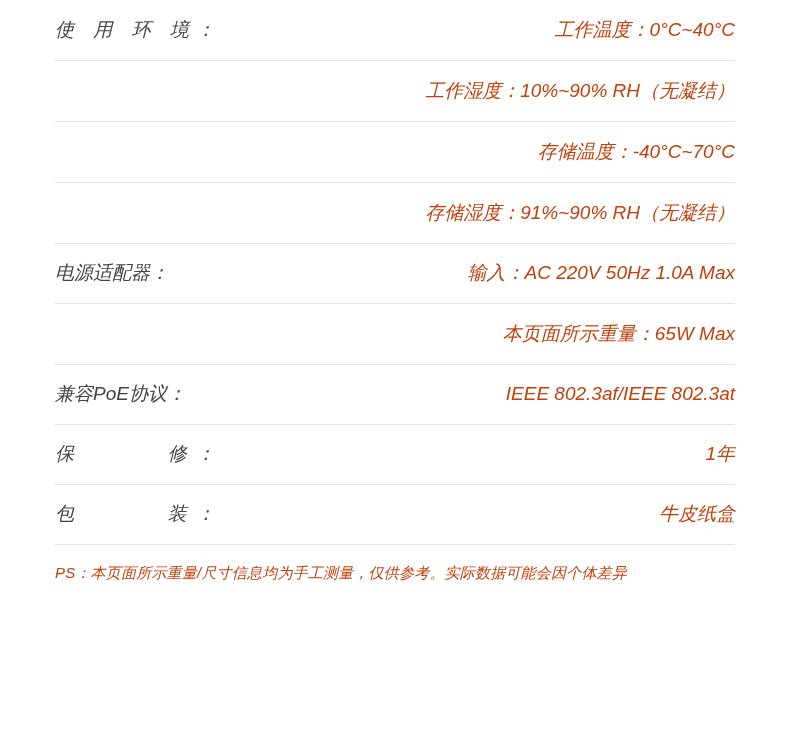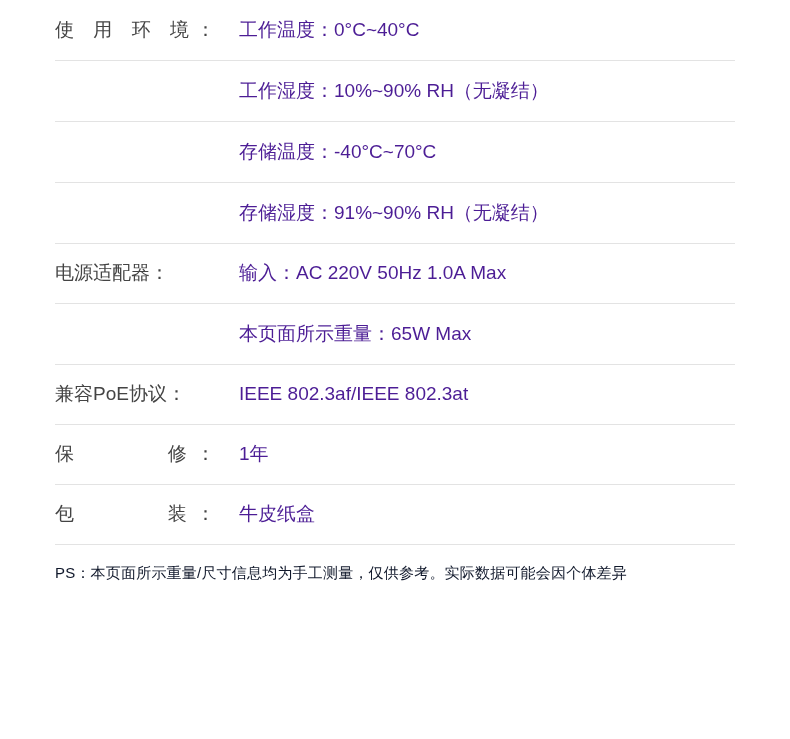--- a/index.html
+++ b/index.html
@@ -11,20 +11,21 @@
     height: 739px;
     background: #ffffff;
     font-family: "Liberation Sans", sans-serif;
     color: #444444;
     overflow: hidden;
   }
   .spec-sheet {
     width: 790px;
     padding: 0;
     box-sizing: border-box;
+    font-style: italic;
   }
   .spec-table {
     width: 680px;
     margin: 0 auto;
     border-collapse: collapse;
     table-layout: fixed;
   }
   .spec-table tr {
     border-bottom: 1px solid #e3e3e3;
   }
@@ -47,33 +48,34 @@
     display: block;
     text-align: justify;
     text-align-last: justify;
   }
   td.label-cell.plain .label-inner {
     text-align: center;
     text-align-last: left;
   }
   td.value-cell {
     font-size: 19px;
-    color: #4c1d95;
+    color: #c2410c;
     padding-left: 6px;
     box-sizing: border-box;
+    text-align: right;
   }
   td.empty-label {
     width: 178px;
   }
   .footnote {
     width: 680px;
     margin: 14px auto 0 auto;
     font-size: 15px;
     line-height: 28px;
-    color: #0f172a;
+    color: #c2410c;
     letter-spacing: 0.2px;
   }
 </style>
 </head>
 <body>
 
 <div class="spec-sheet">
   <table class="spec-table">
     <tbody>
       <tr>

